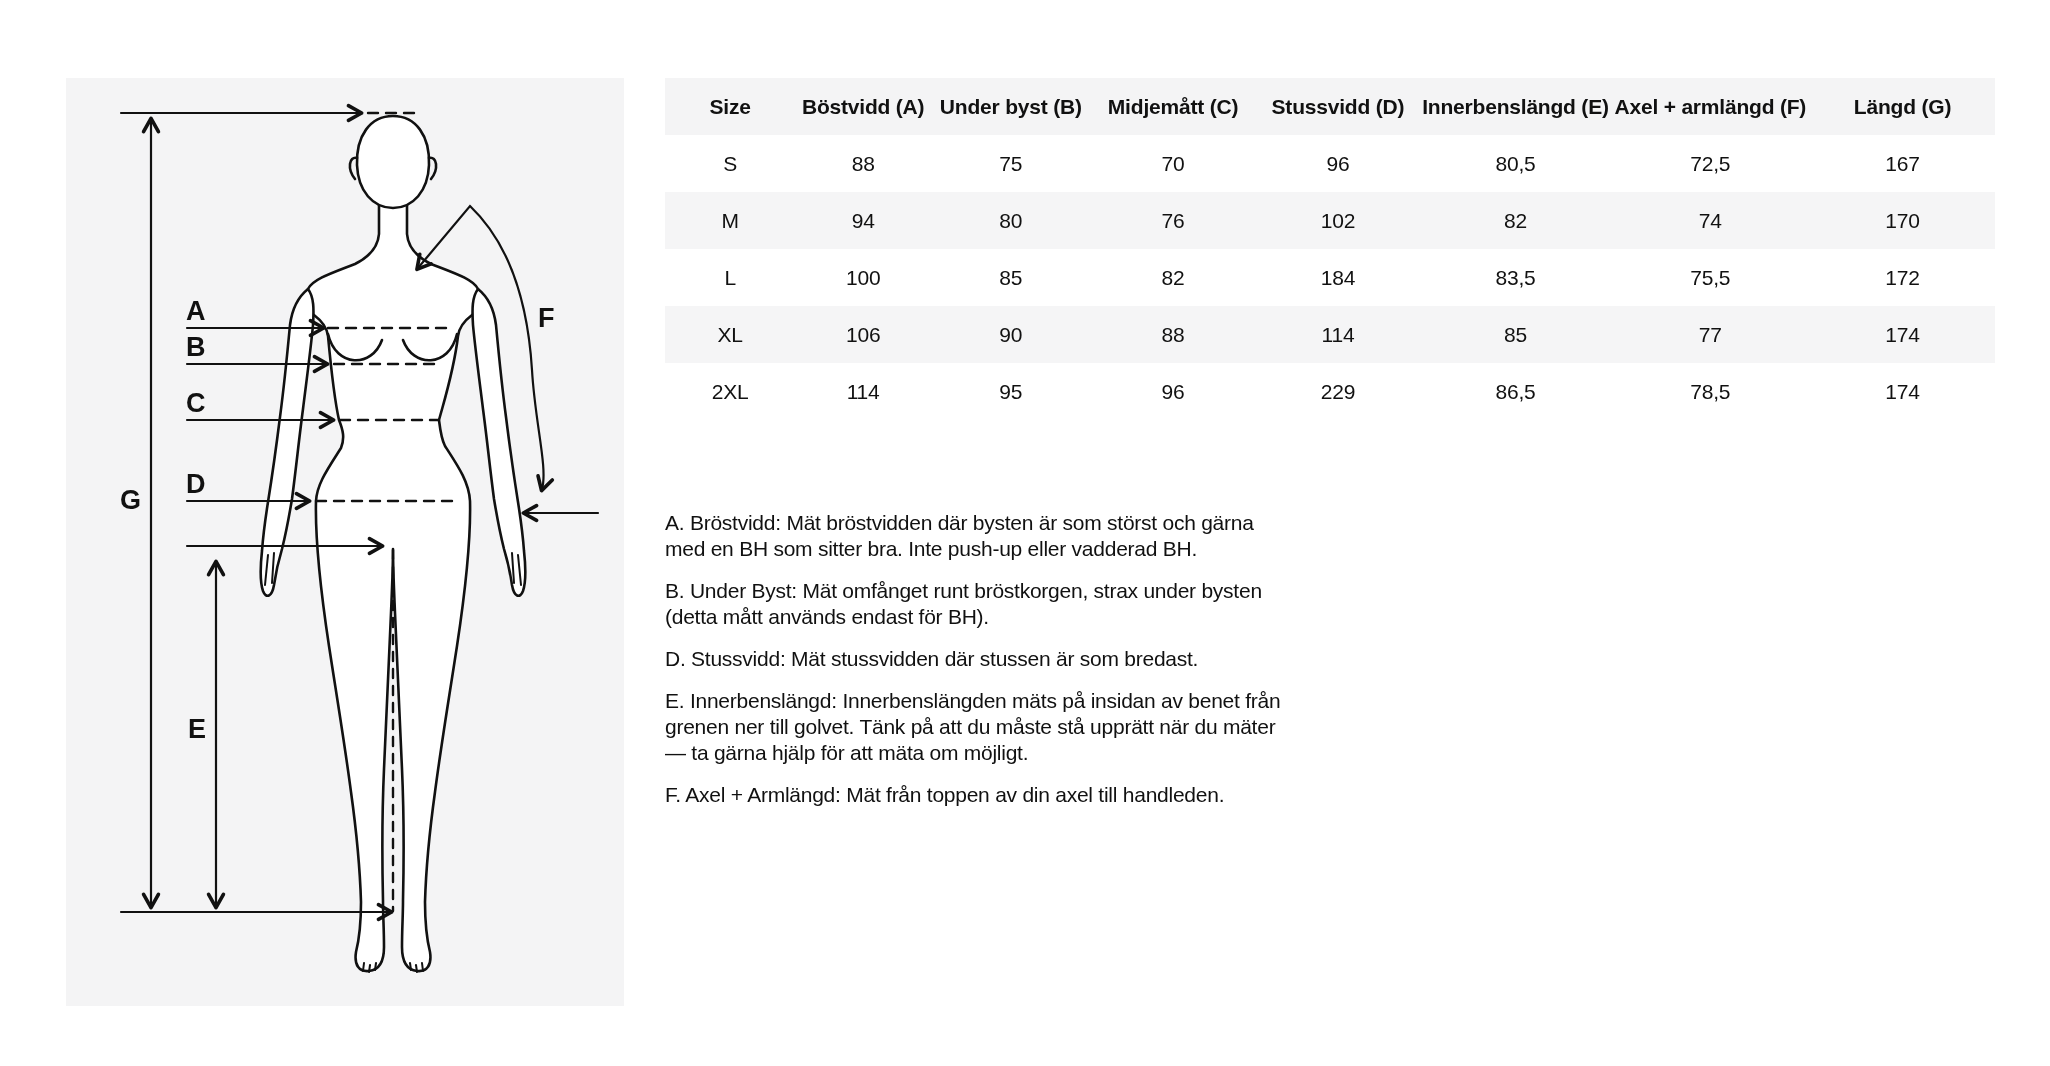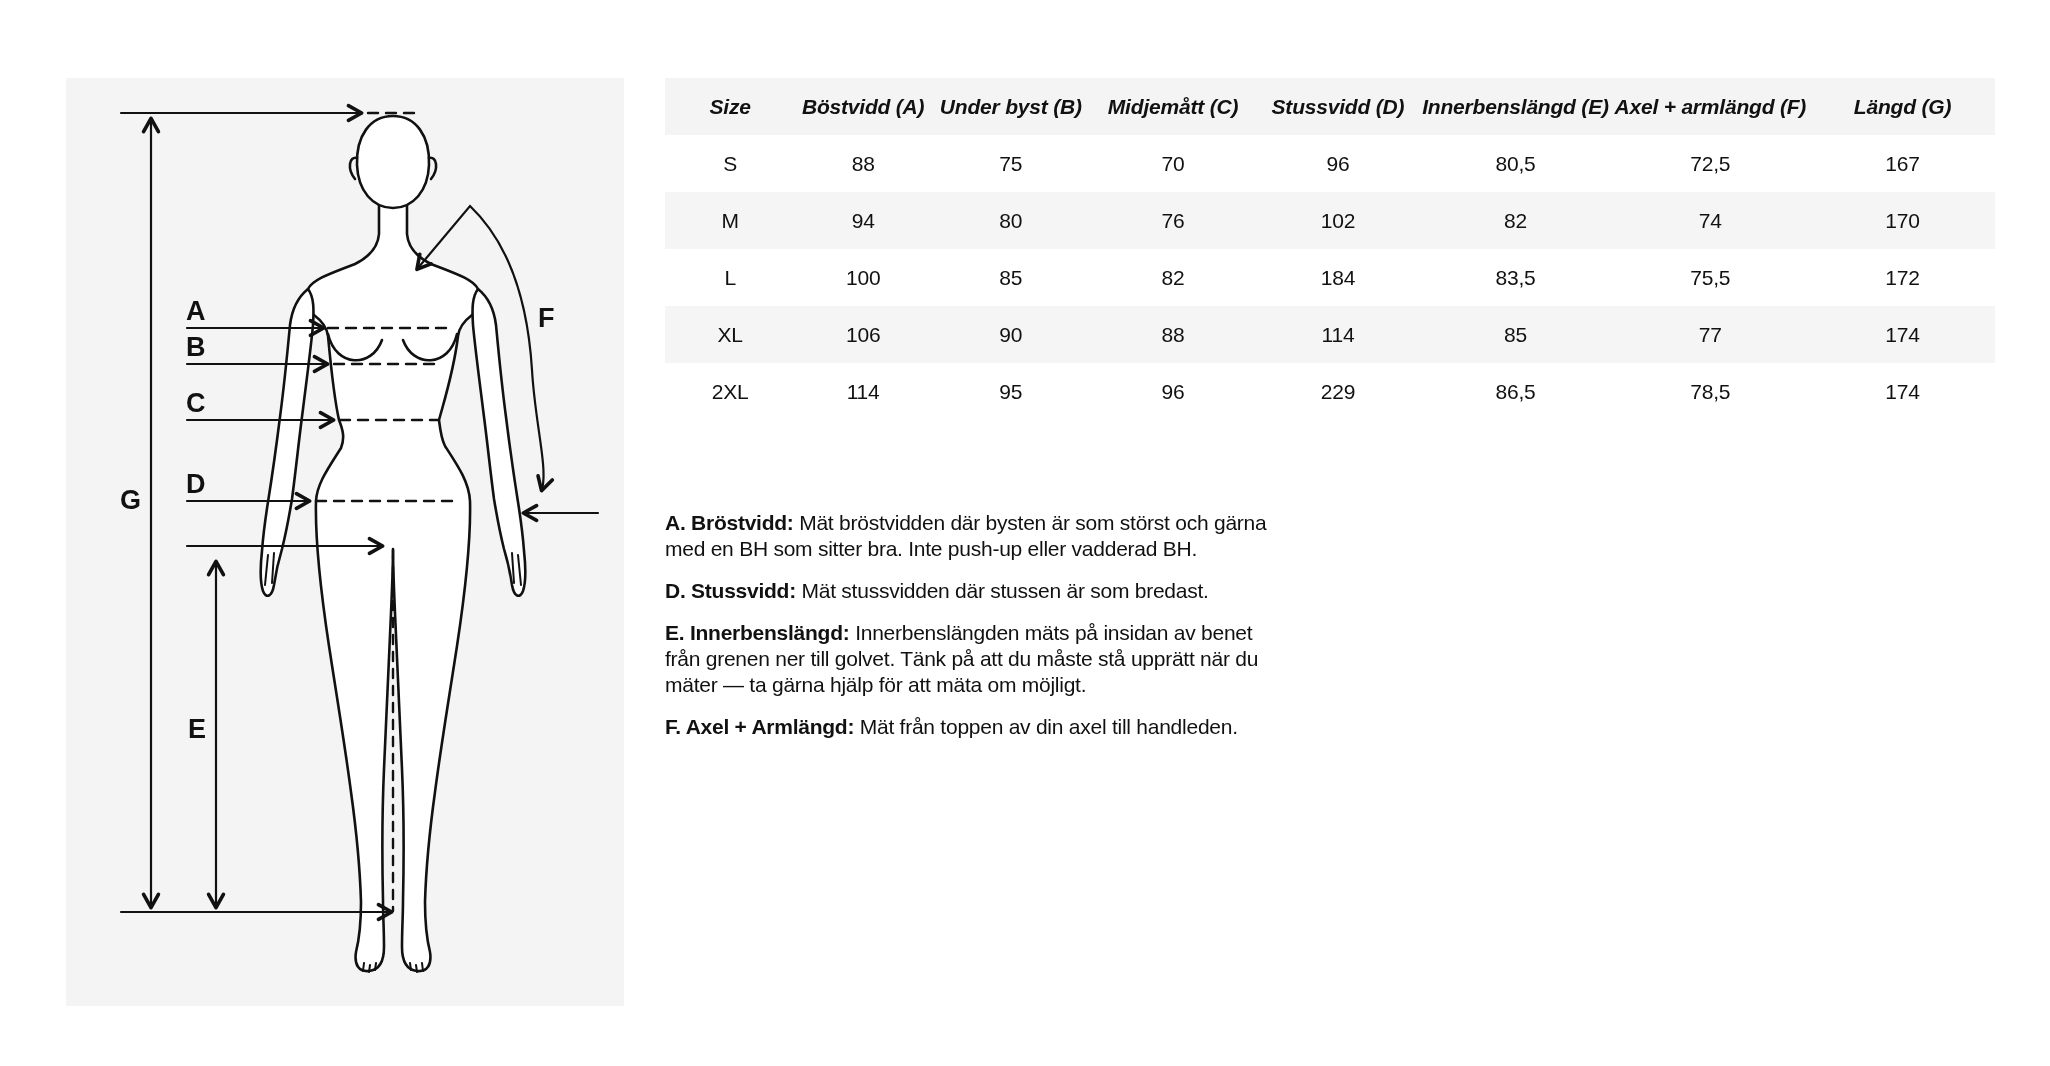--- a/index.html
+++ b/index.html
@@ -27,28 +27,28 @@
     font-weight:bold;font-size:27px;fill:#111;
   }
   .size-table{
     position:absolute;left:665px;top:78px;width:1330px;
     border-collapse:collapse;table-layout:fixed;
   }
   .size-table th,.size-table td{
     height:57px;padding:0;text-align:center;vertical-align:middle;
     font-size:21px;letter-spacing:-0.2px;white-space:nowrap;
   }
-  .size-table thead th{background:var(--panel-bg);font-weight:bold;font-style:italic;}
+  .size-table thead th{background:var(--panel-bg);font-weight:bold;}
   .size-table tbody tr:nth-child(even) td{background:var(--row-alt);}
   .descriptions{
     position:absolute;left:665px;top:510px;width:622px;
     font-size:21px;line-height:26px;letter-spacing:-0.25px;
   }
   .descriptions p{margin:0 0 16px 0;}
-  .descriptions strong{font-weight:bold;}
+  .descriptions strong{font-weight:normal;}
 </style>
 </head>
 <body>
 
 <div id="page">
 
   <div class="figure-panel">
     <svg viewBox="0 0 558 928" aria-hidden="true">
       <defs>
         <marker id="ah" viewBox="0 0 12 12" refX="9" refY="6" markerWidth="9" markerHeight="9" orient="auto-start-reverse">
@@ -210,20 +210,22 @@
         <td>86,5</td>
         <td>78,5</td>
         <td>174</td>
       </tr>
     </tbody>
   </table>
 
   <div class="descriptions">
     <p><strong>A. Bröstvidd:</strong>
       <span>Mät bröstvidden där bysten är som störst och gärna med en BH som sitter bra. Inte push-up eller vadderad BH.</span></p>
+    <p><strong>B. Under Byst:</strong>
+      <span>Mät omfånget runt bröstkorgen, strax under bysten (detta mått används endast för BH).</span></p>
     <p><strong>D. Stussvidd:</strong>
       <span>Mät stussvidden där stussen är som bredast.</span></p>
     <p><strong>E. Innerbenslängd:</strong>
       <span>Innerbenslängden mäts på insidan av benet från grenen ner till golvet. Tänk på att du måste stå upprätt när du mäter — ta gärna hjälp för att mäta om möjligt.</span></p>
     <p><strong>F. Axel + Armlängd:</strong>
       <span>Mät från toppen av din axel till handleden.</span></p>
   </div>
 
 </div>
 

